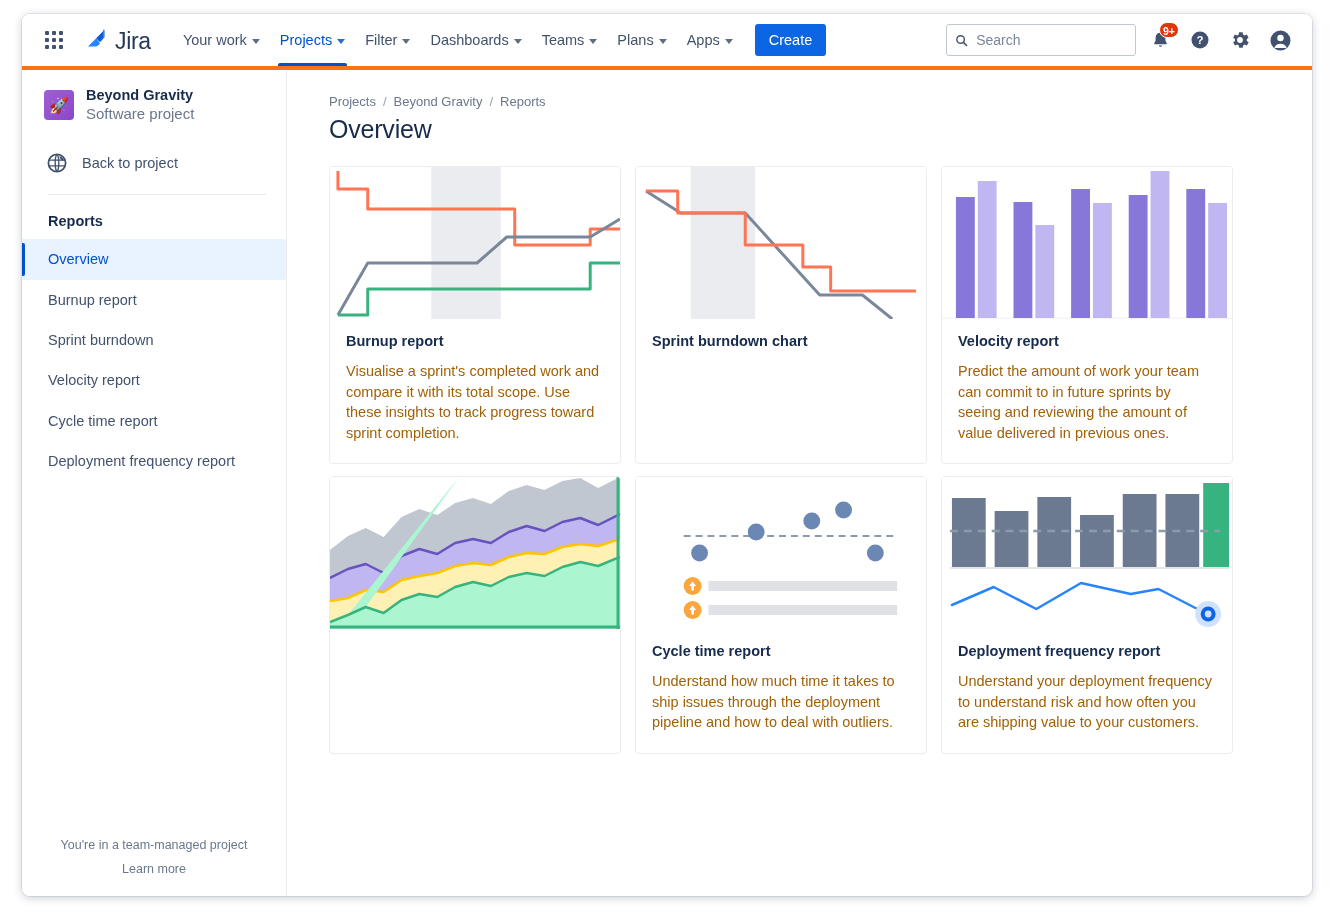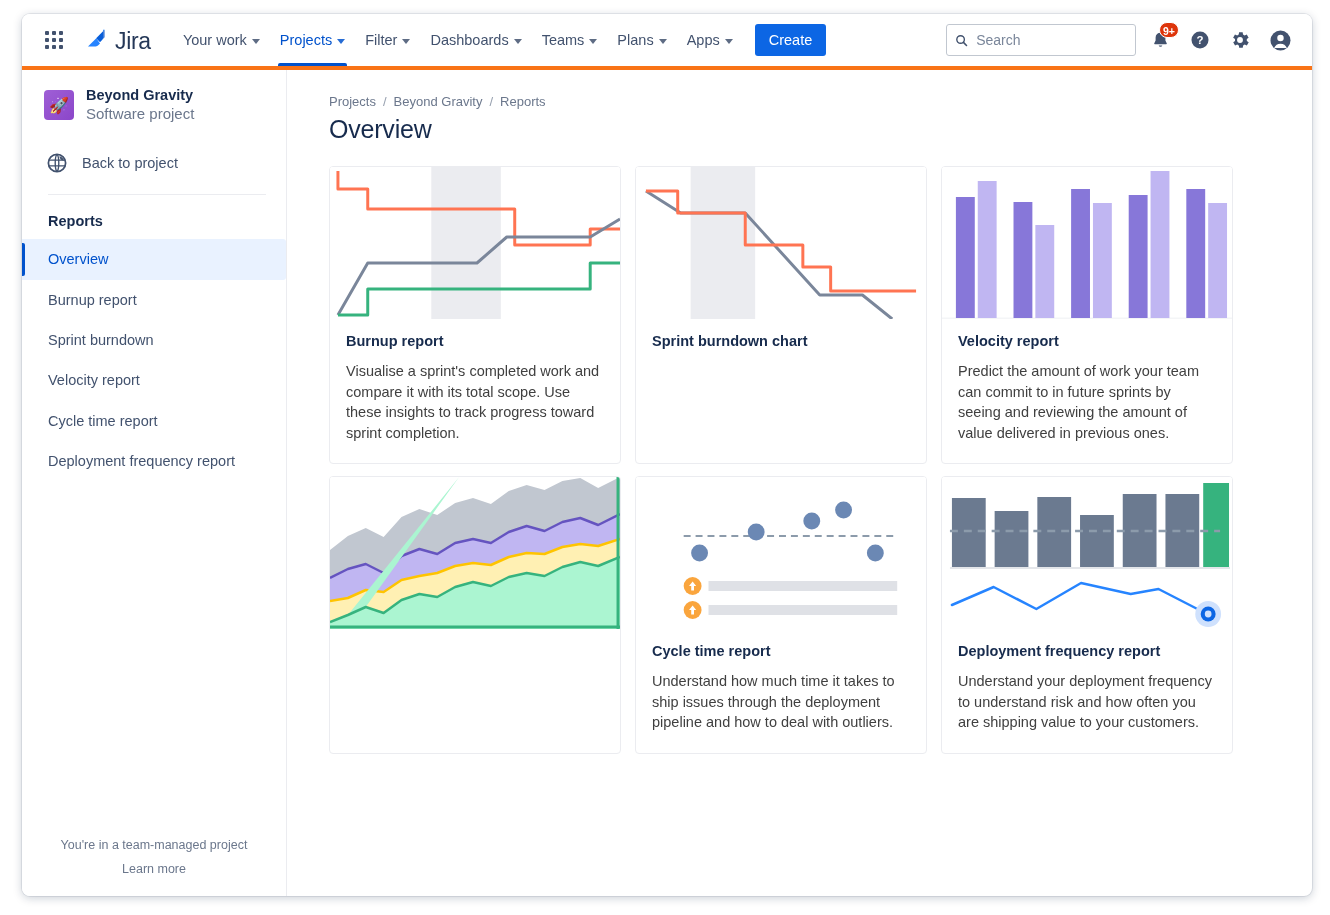--- a/index.html
+++ b/index.html
@@ -306,21 +306,21 @@
   .card-thumb svg { display: block; width: 100%; height: 100%; }
   .card-body { padding: 14px 16px 20px 16px; }
   .card-title {
     font-size: 14.5px;
     font-weight: bold;
     color: #172B4D;
     margin-bottom: 12px;
   }
   .card-desc {
     font-size: 14.5px;
-    color: #404040;
+    color: #a16207;
     line-height: 1.42;
   }
   .row2 .card-thumb { height: 152px; }
 </style>
 </head>
 <body>
 
 <div id="app-window">
 
   <div id="topnav">

